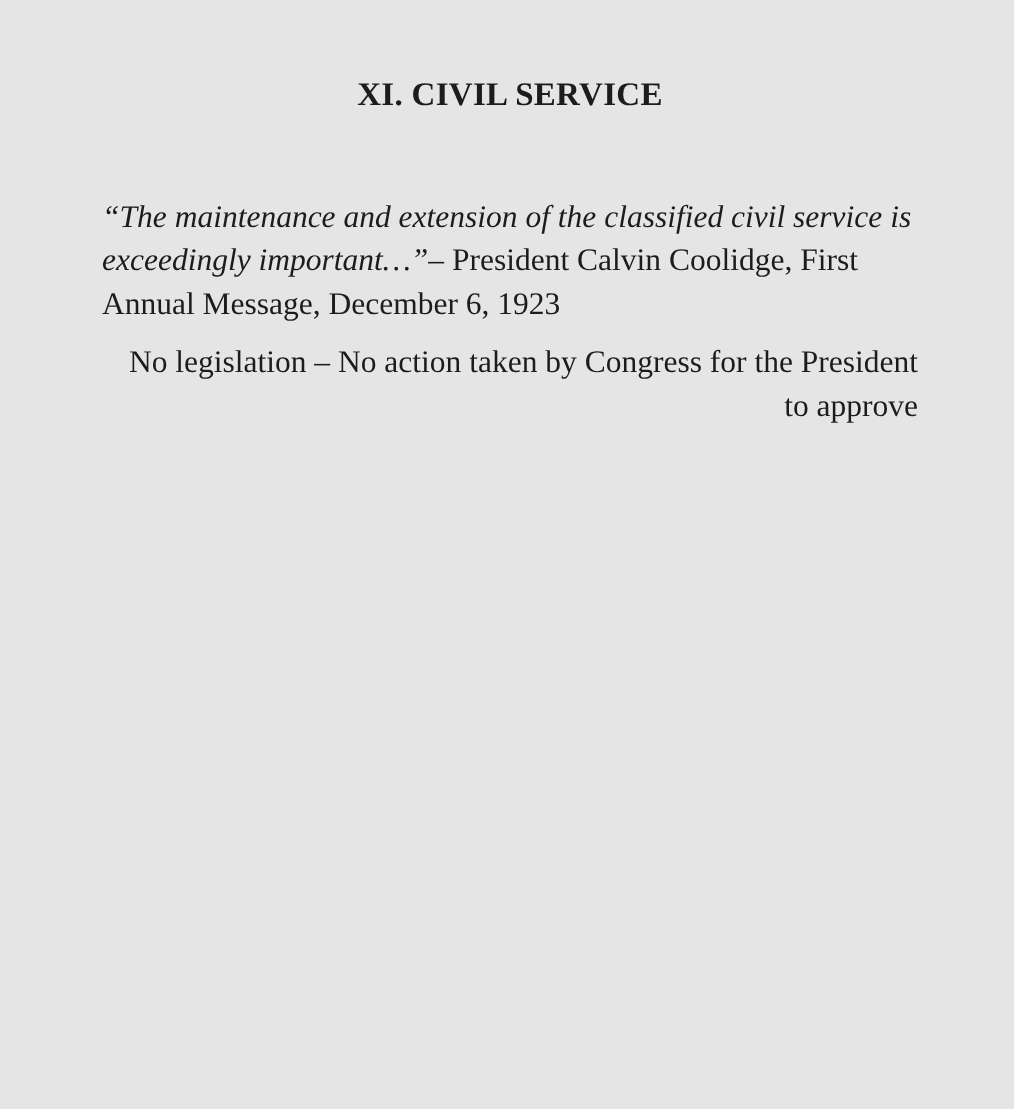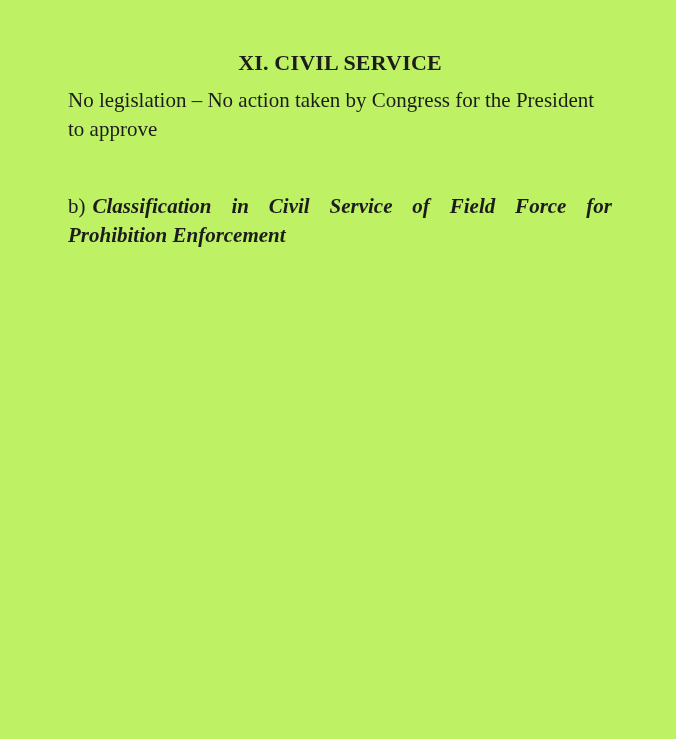--- a/index.html
+++ b/index.html
@@ -4,21 +4,21 @@
 <style>
   html, body {
     margin: 0;
     padding: 0;
     background: #ffffff;
   }
   .page {
     position: relative;
     width: 676px;
     height: 739px;
-    background: #bef264;
+    background: #e5e5e5;
     font-family: "Liberation Serif", "DejaVu Serif", serif;
     color: #1c1c1c;
     overflow: hidden;
     box-sizing: border-box;
   }
   .content {
     box-sizing: border-box;
     padding: 50px 64px 0 68px; 
   }
   .doc-title {
@@ -47,36 +47,36 @@
     text-align: justify;
   }
   .section-heading .section-label {
     font-weight: normal;
     font-style: normal;
     margin-right: 7px;
   }
   .heading-a { margin-top: 38px; }
   .heading-b { margin-top: 48px; }
   .note {
-    text-align: left;
+    text-align: right;
   }
   .note-a  { margin-top: 10px; }
   .note-b1 { margin-top: 2px; }
   .note-b2 { margin-top: 11px; }
 </style>
 </head>
 <body>
 
 <div class="page">
   <div class="content">
 
     <h1 class="doc-title">XI. CIVIL SERVICE</h1>
 
+    <p class="quote"><span class="quote-italic">“The maintenance and extension of the classified civil service is exceedingly important…”</span><span>– President Calvin Coolidge, First Annual Message, December 6, 1923</span></p>
 
 
     <p class="note note-a">No legislation – No action taken by Congress for the President to approve</p>
 
-    <p class="section-heading heading-b"><span class="section-label">b)</span><span>Classification in Civil Service of Field Force for Prohibition Enforcement</span></p>
 
 
 
   </div>
 </div>
 
 </body></html>

